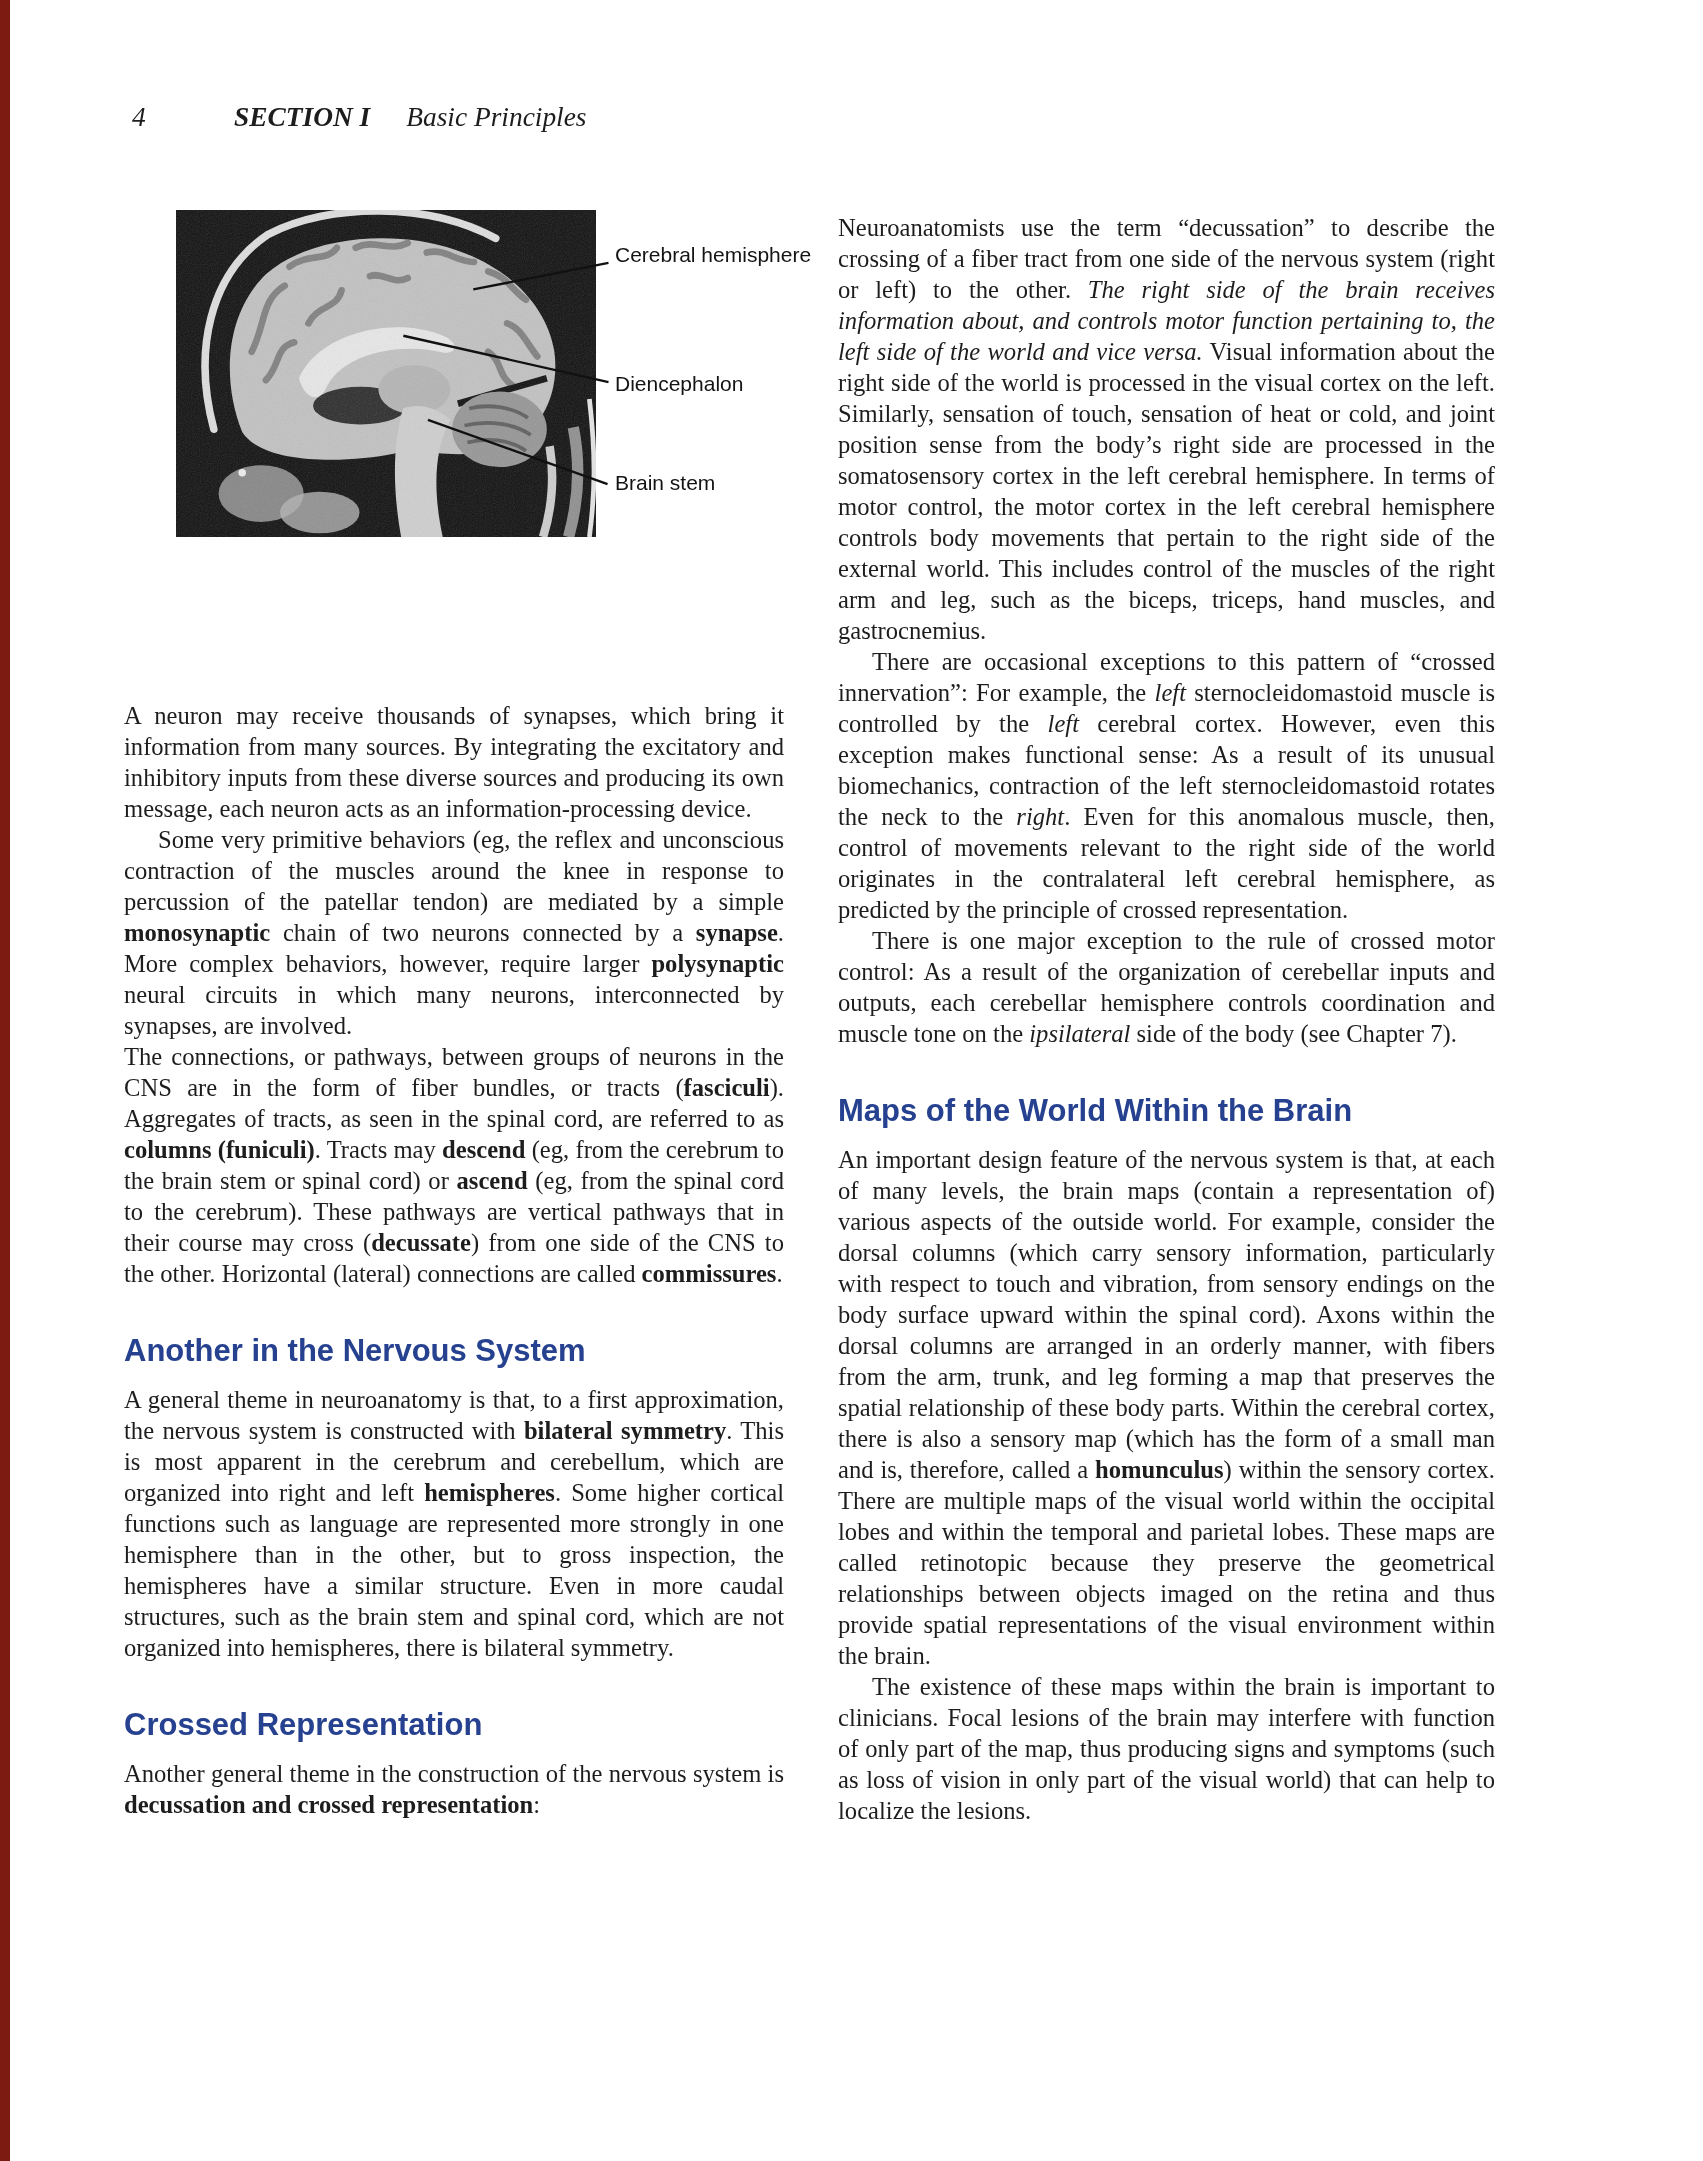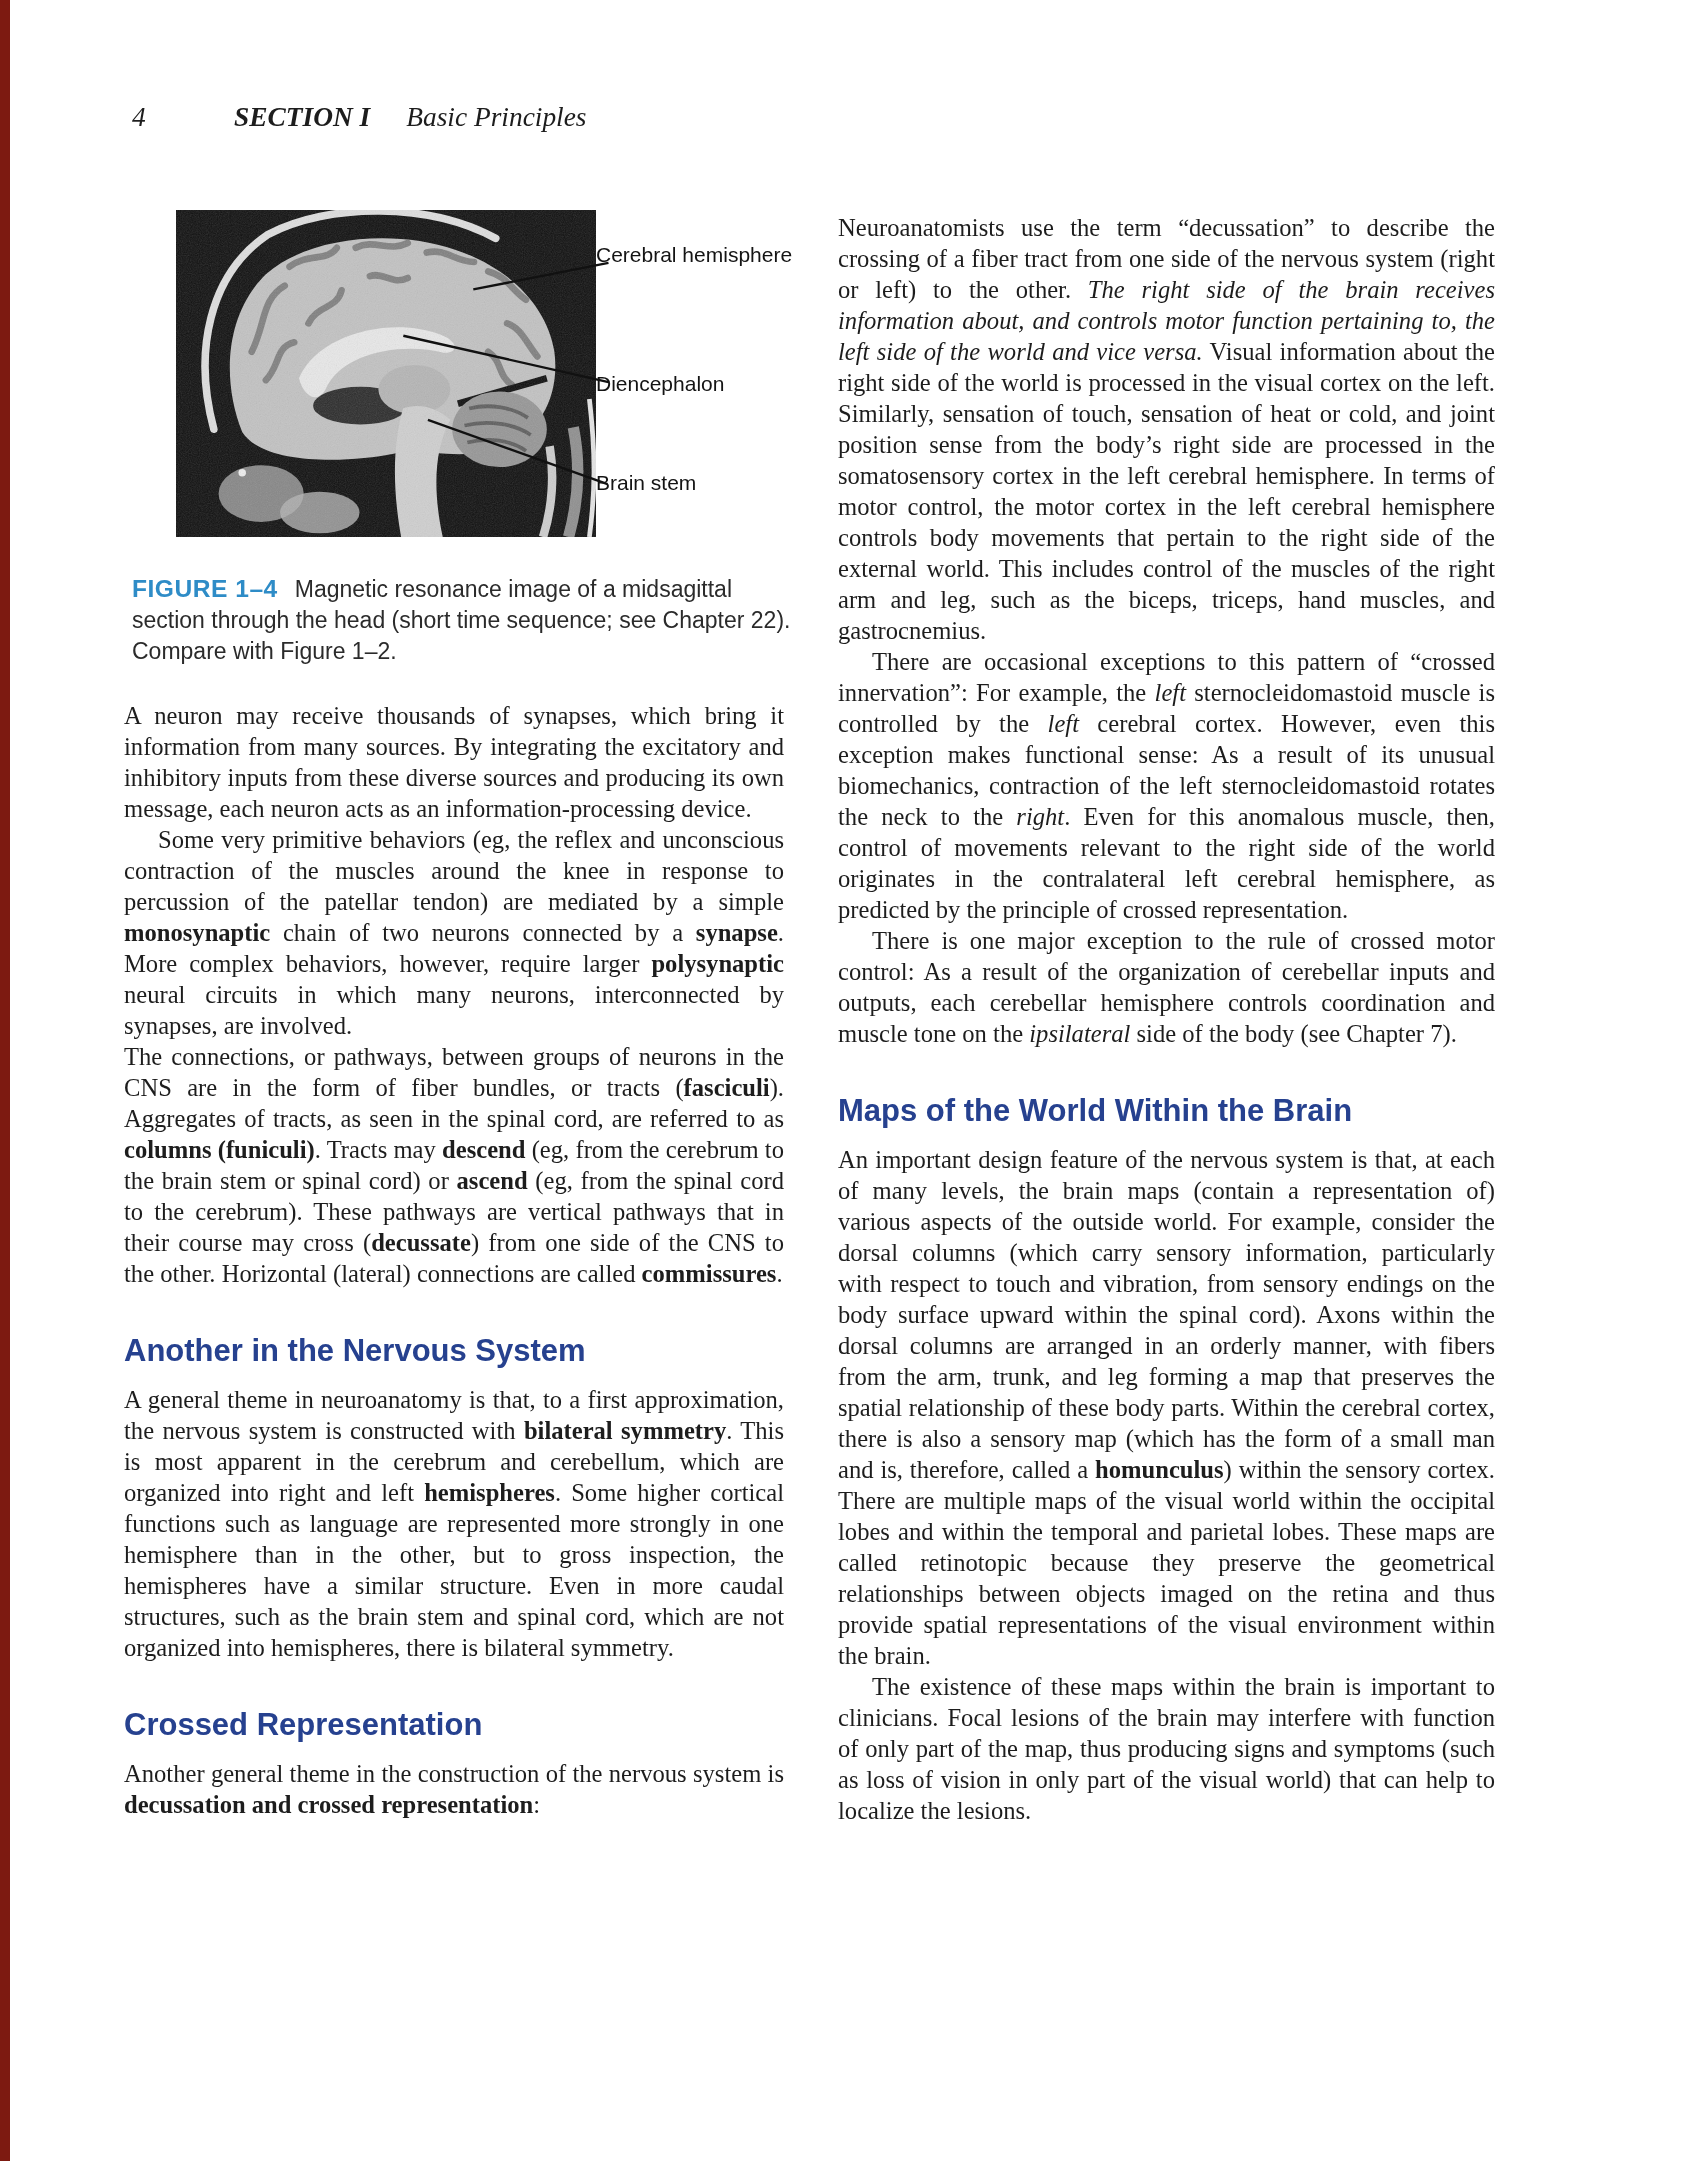--- a/index.html
+++ b/index.html
@@ -8,21 +8,21 @@
   .edge-stripe{position:absolute;left:0;top:0;width:9.5px;height:2161px;background:#7d1a11;}
 
   
   .hdr{position:absolute;left:132px;top:102px;font-size:27.4px;color:#1d1d1d;font-style:italic;}
   .hdr .pnum{display:inline-block;width:102px;}
   .hdr .sect-label{font-weight:bold;}
   .hdr .sect-title{margin-left:36px;}
 
   
   .mri{position:absolute;left:176px;top:210px;width:420px;height:327px;}
-  .fig-label{position:absolute;left:596px;font-family:"Liberation Sans",sans-serif;
+  .fig-label{position:absolute;left:615px;font-family:"Liberation Sans",sans-serif;
              font-size:21px;line-height:25.6px;color:#141414;width:199px;}
   .lbl-0{top:242px;}
   .lbl-1{top:371px;}
   .lbl-2{top:470px;}
   .leader-svg{position:absolute;left:176px;top:210px;width:449px;height:329px;pointer-events:none;}
 
   .caption{position:absolute;left:132px;top:573px;width:670px;
            font-family:"Liberation Sans",sans-serif;font-size:23px;line-height:31px;color:#2b2b2b;}
   .caption .tag{color:#2e8cc7;font-weight:bold;font-size:24.6px;letter-spacing:0.5px;padding-right:17px;}
 
@@ -104,23 +104,20 @@
       <line x1="457" y1="56" x2="314" y2="84"></line>
       <line x1="457" y1="182" x2="240" y2="133"></line>
       <line x1="456" y1="290" x2="266" y2="222"></line>
     </g>
   </svg>
 
   <div class="fig-label lbl-0">Cerebral hemisphere</div>
   <div class="fig-label lbl-1">Diencephalon</div>
   <div class="fig-label lbl-2">Brain stem</div>
 
-  <div class="caption">
-    <span class="tag">FIGURE 1–4</span><span>Magnetic resonance image of a midsagittal section through the head (short time sequence; see Chapter 22). Compare with Figure 1–2.</span>
-  </div>
 
   <div class="col col-left">
       <p><span>A neuron may receive thousands of synapses, which bring it information from many sources. By integrating the excitatory and inhibitory inputs from these diverse sources and producing its own message, each neuron acts as an information-processing device.</span></p>
       <p class="indent"><span>Some very primitive behaviors (eg, the reflex and unconscious contraction of the muscles around the knee in response to percussion of the patellar tendon) are mediated by a simple </span><span class="b">monosynaptic</span><span> chain of two neurons connected by a </span><span class="b">synapse</span><span>. More complex behaviors, however, require larger </span><span class="b">polysynaptic</span><span> neural circuits in which many neurons, interconnected by synapses, are involved.</span></p>
       <p><span>The connections, or pathways, between groups of neurons in the CNS are in the form of fiber bundles, or tracts (</span><span class="b">fasciculi</span><span>). Aggregates of tracts, as seen in the spinal cord, are referred to as </span><span class="b">columns (funiculi)</span><span>. Tracts may </span><span class="b">descend</span><span> (eg, from the cerebrum to the brain stem or spinal cord) or </span><span class="b">ascend</span><span> (eg, from the spinal cord to the cerebrum). These pathways are vertical pathways that in their course may cross (</span><span class="b">decussate</span><span>) from one side of the CNS to the other. Horizontal (lateral) connections are called </span><span class="b">commissures</span><span>.</span></p>
       <h2>Another in the Nervous System</h2>
       <p><span>A general theme in neuroanatomy is that, to a first approximation, the nervous system is constructed with </span><span class="b">bilateral symmetry</span><span>. This is most apparent in the cerebrum and cerebellum, which are organized into right and left </span><span class="b">hemispheres</span><span>. Some higher cortical functions such as language are represented more strongly in one hemisphere than in the other, but to gross inspection, the hemispheres have a similar structure. Even in more caudal structures, such as the brain stem and spinal cord, which are not organized into hemispheres, there is bilateral symmetry.</span></p>
       <h2>Crossed Representation</h2>
       <p><span>Another general theme in the construction of the nervous system is </span><span class="b">decussation and crossed representation</span><span>:</span></p>
     </div>

